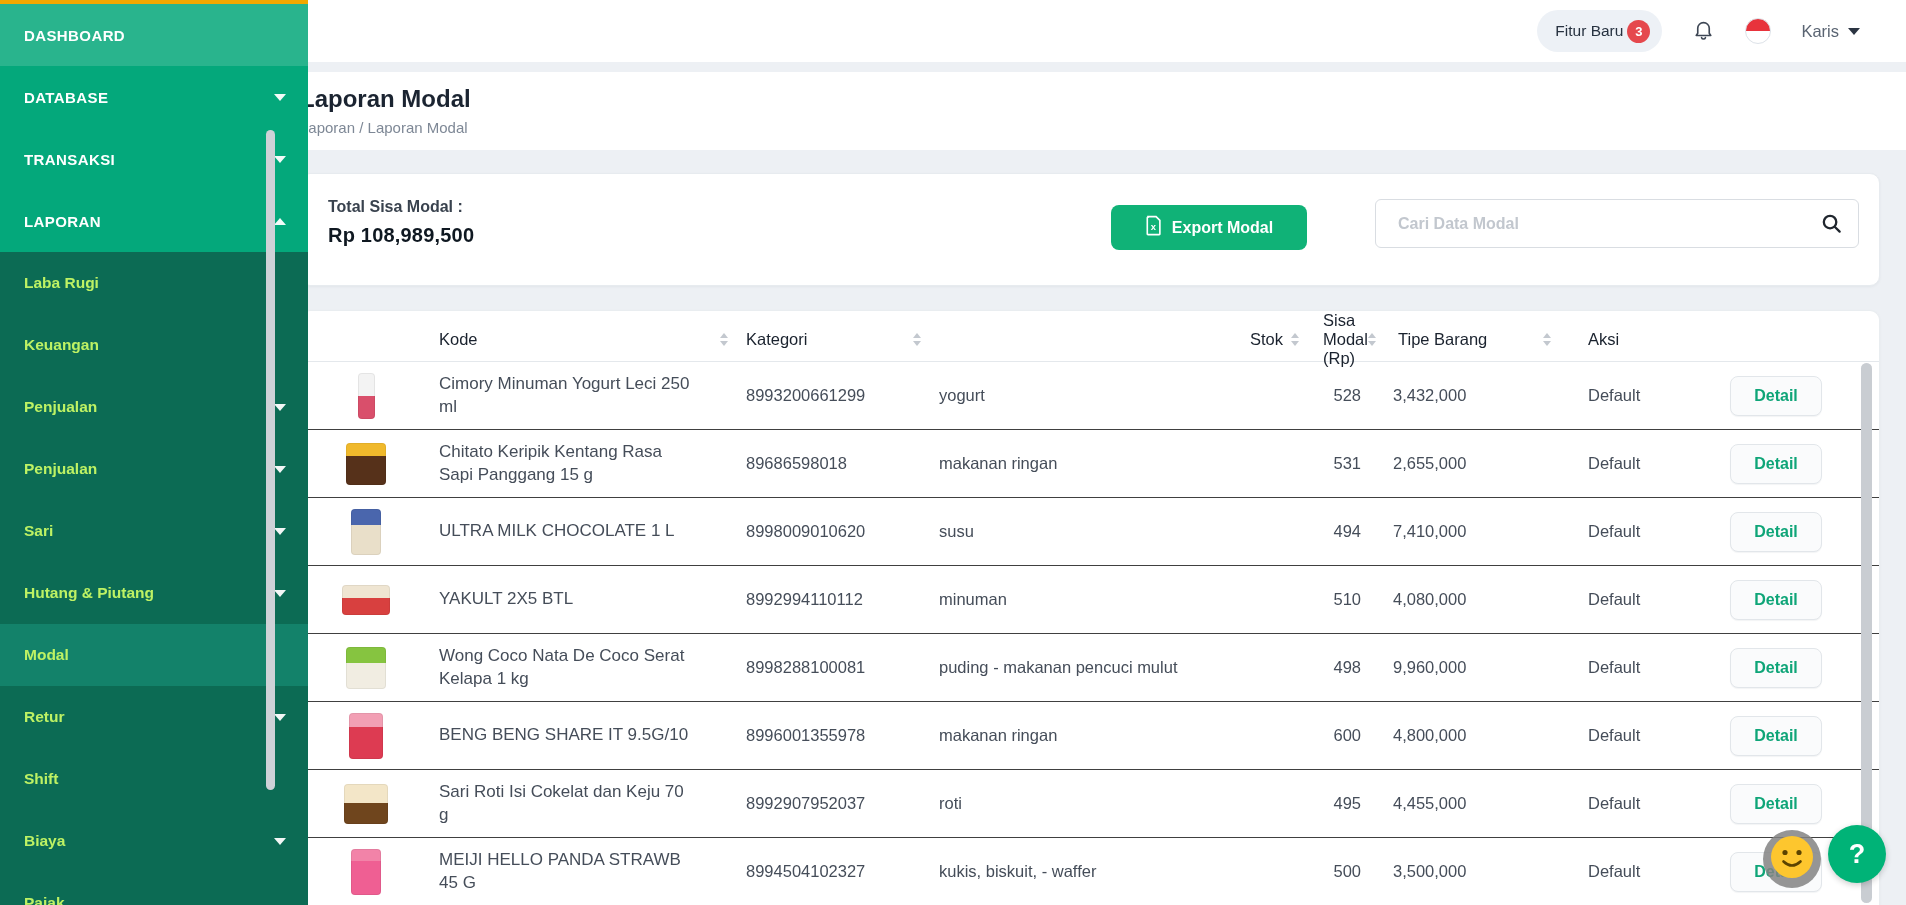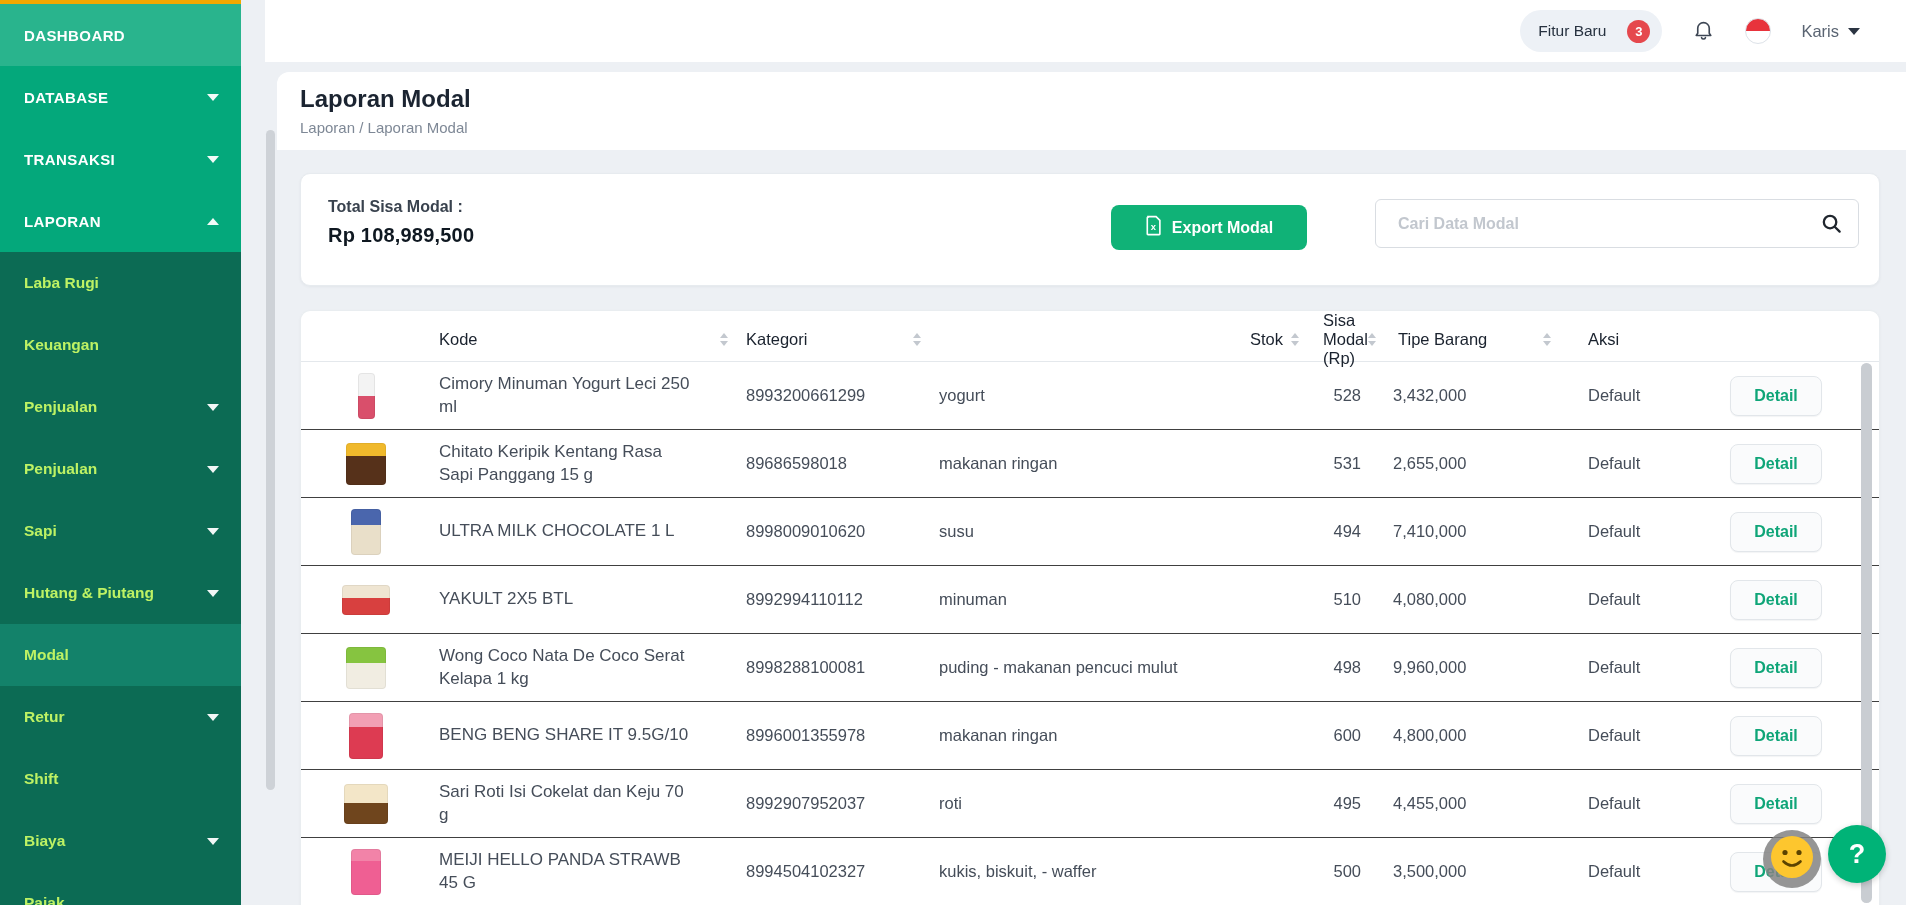--- a/index.html
+++ b/index.html
@@ -1,20 +1,20 @@
 <!DOCTYPE html>
 <html><head>
 <meta charset="utf-8">
 <style>
   * { margin:0; padding:0; box-sizing:border-box; }
   html,body { width:1906px; height:905px; overflow:hidden;
     font-family:"Liberation Sans", sans-serif; background:#edf0f4; }
 
   
-  .sidebar { position:absolute; left:0; top:0; width:241px; height:905px;
+  .sidebar { position:absolute; left:0; top:0; width:308px; height:905px;
     background:#0c6b54; overflow:hidden; z-index:5; }
   .topline { height:4px; width:100%; background:#f2a800; }
   .side-item { height:62px; display:flex; align-items:center;
     padding:0 22px 0 24px; color:#fff; cursor:pointer; }
   .side-item.main { background:#04a87b; font-weight:700; font-size:15px;
     letter-spacing:.4px; }
   .side-item.dashboard { background:#29b48d; font-weight:700; font-size:15px;
     letter-spacing:.4px; }
   .side-item.sub { background:#0c6b54; font-weight:600; font-size:15.5px;
     color:#bef264; }
@@ -24,21 +24,21 @@
   .chev.down { border-top:7px solid rgba(255,255,255,.95); }
   .chev.up   { border-bottom:7px solid rgba(255,255,255,.95); }
   .side-scroll-thumb { position:absolute; left:266px; top:130px; width:9px;
     height:660px; background:#ced2d7; border-radius:5px; z-index:6; }
 
   
   .topbar { position:absolute; left:265px; top:0; width:1641px; height:62px;
     background:#ffffff; display:flex; align-items:center;
     justify-content:flex-end; padding-right:46px; gap:30px; z-index:4; }
   .pill { background:#edf1f6; border-radius:22px; height:42px;
-    display:flex; align-items:center; gap:21px; padding:0 12px 0 18px;
+    display:flex; align-items:center; gap:4px; padding:0 12px 0 18px;
     cursor:pointer; }
   .pill-label { font-size:15.5px; color:#273240; font-weight:500; }
   .badge { width:23px; height:23px; border-radius:50%; background:#e5484d;
     color:#fff; font-size:13px; font-weight:700; display:flex;
     align-items:center; justify-content:center; }
   .iconbtn { background:none; border:none; cursor:pointer; display:flex;
     align-items:center; }
   .flag { width:26px; height:26px; border-radius:50%;
     background:linear-gradient(180deg,#e8333c 0 50%,#ffffff 50% 100%);
     border:1px solid #dde2e8; cursor:pointer; }
@@ -152,21 +152,21 @@
       </div>
       <div class="side-item sub">
         <span>Penjualan</span>
         <span class="chev down"></span>
       </div>
       <div class="side-item sub">
         <span>Penjualan</span>
         <span class="chev down"></span>
       </div>
       <div class="side-item sub">
-        <span>Sapi</span>
+        <span>Sari</span>
         <span class="chev down"></span>
       </div>
       <div class="side-item sub">
         <span>Hutang &amp; Piutang</span>
         <span class="chev down"></span>
       </div>
       <div class="side-item sub active">
         <span>Modal</span>
       </div>
       <div class="side-item sub">

